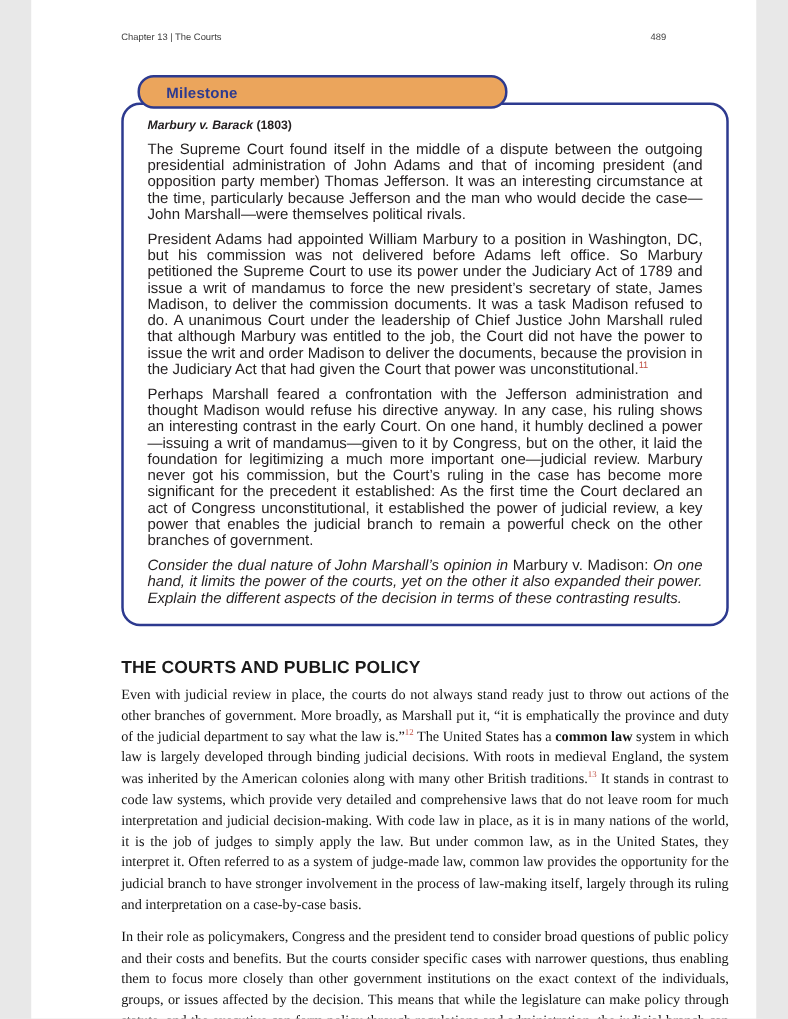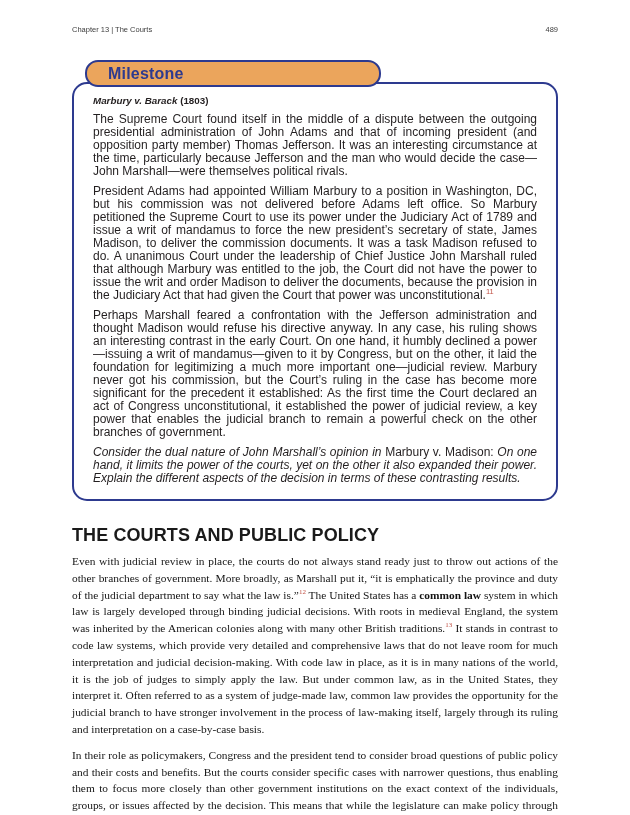--- a/index.html
+++ b/index.html
@@ -1,19 +1,19 @@
 <!DOCTYPE html>
 <html><head>
 <meta charset="utf-8">
 <style>
   * { margin:0; padding:0; box-sizing:border-box; }
   html,body { background:#e8e8e8; }
   .page {
     position:relative;
-    width:630px; height:815px;
+    width:580px; height:815px;
     margin:0 auto;
     background:#ffffff;
     font-family:"Liberation Sans", sans-serif;
     color:#231f20;
     overflow:hidden;
   }
   .running-head {
     position:absolute; top:25px; left:72px; right:72px;
     display:flex; justify-content:space-between;
     font-size:7.5px; color:#3c3c3c;
@@ -27,21 +27,21 @@
     position:relative; z-index:2;
     width:296px; height:27px;
     margin-left:13px;
     background:var(--orange);
     border:2px solid var(--navy);
     border-radius:13px;
     display:flex; align-items:center;
     padding-left:21px;
   }
   .milestone-tab span {
-    font-size:16px; font-weight:bold; color:var(--navy);
+    font-size:12px; font-weight:bold; color:var(--navy);
     letter-spacing:0.2px;
   }
   .milestone-box {
     position:relative; z-index:1;
     margin-top:-5px;
     border:2px solid var(--navy);
     border-radius:15px;
     background:#fff;
     padding:11px 19px 12px 19px;
   }
@@ -52,21 +52,21 @@
   .box-paragraphs p {
     font-size:12px; line-height:13px;
     text-align:justify;
     margin-bottom:7px;
     color:#231f20;
   }
   .box-paragraphs p:last-child { margin-bottom:2px; }
   
   .section-heading {
     margin-top:24px;
-    font-size:18px; font-weight:bold;
+    font-size:14px; font-weight:bold;
     color:#1a1a1a;
     letter-spacing:0.1px;
     font-family:"Liberation Sans", sans-serif;
   }
   .body-paragraphs {
     margin-top:7px;
     font-family:"Liberation Serif", serif;
   }
   .body-paragraphs p {
     font-size:11.4px; line-height:16.8px;

